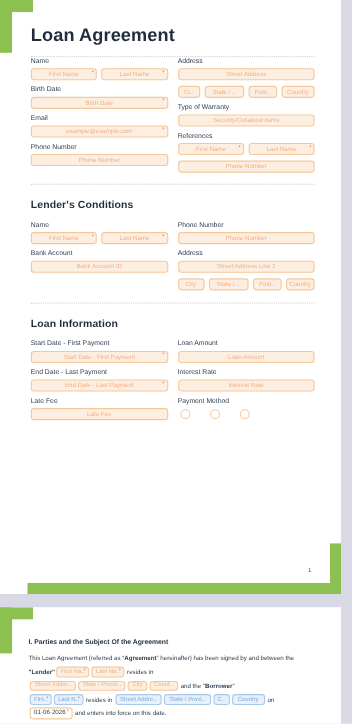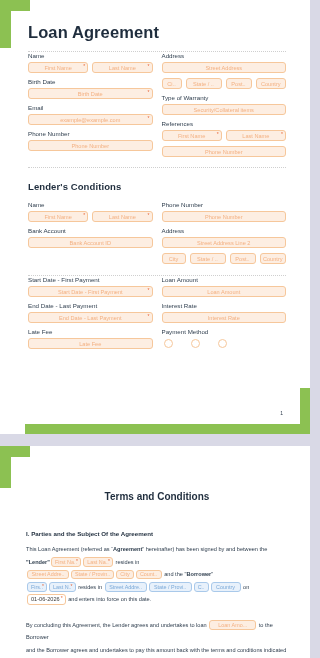--- a/index.html
+++ b/index.html
@@ -6,21 +6,21 @@
   body{
     width:310px;height:658px;overflow:hidden;
     background:#d9d9e6;
     font-family:"Liberation Sans", sans-serif;
     -webkit-font-smoothing:antialiased;
   }
   .doc{position:relative;width:310px;height:658px;}
 
   
   .page{position:relative;background:#ffffff;overflow:hidden;}
-  .page1{height:434px;}
+  .page1{height:540px;}
   .gap{height:12px;background:#d9d9e6;}
   .page2{height:212px;}
 
   
   .corner-tl{position:absolute;left:0;top:0;width:30px;height:48px;}
   .corner-tl:before{content:"";position:absolute;left:0;top:0;width:11px;height:48px;background:#8cc152;}
   .corner-tl:after{content:"";position:absolute;left:0;top:0;width:30px;height:11px;background:#8cc152;}
   .corner-tl.p2:before{height:42px;}
   .corner-tl.p2:after{width:30px;}
 
@@ -256,20 +256,21 @@
               </div>
             <div class="fld fcountry">
                 <span class="ph">Country</span>
               </div>
           </div>
         </div>
       </div>
 
       <div class="divider" style="margin-top:6px;"></div>
 
+      <h2 class="sect">Loan Information</h2>
       <div class="grid">
         <div class="col">
           <div class="label">Start Date - First Payment</div>
           <div class="row">
             <div class="fld f100">
               <span class="ph">Start Date - First Payment</span>
               <span class="req">*</span>
             </div>
           </div>
           <div class="label">End Date - Last Payment</div>
@@ -309,21 +310,20 @@
       </div>
     </div>
   </div>
 
   <div class="gap"></div>
 
   <div class="page page2">
     <div class="corner-tl p2"></div>
 
     <div class="body2">
-      <h2 class="tc">Terms and Conditions</h2>
 
       <h3 class="clause">I. Parties and the Subject Of the Agreement</h3>
 
       <p class="para sp"><span>This Loan Agreement (referred as “</span><span class="bq">Agreement</span><span>” hereinafter) has been signed by and between the</span><br><span class="bq">"Lender"</span><span class="inl w-fn">
             <span>First Na..</span>
             <span class="req">*</span>
           </span><span class="inl w-ln">
             <span>Last Na..</span>
             <span class="req">*</span>
           </span> <span>resides in</span><br><span class="inl w-addr">

